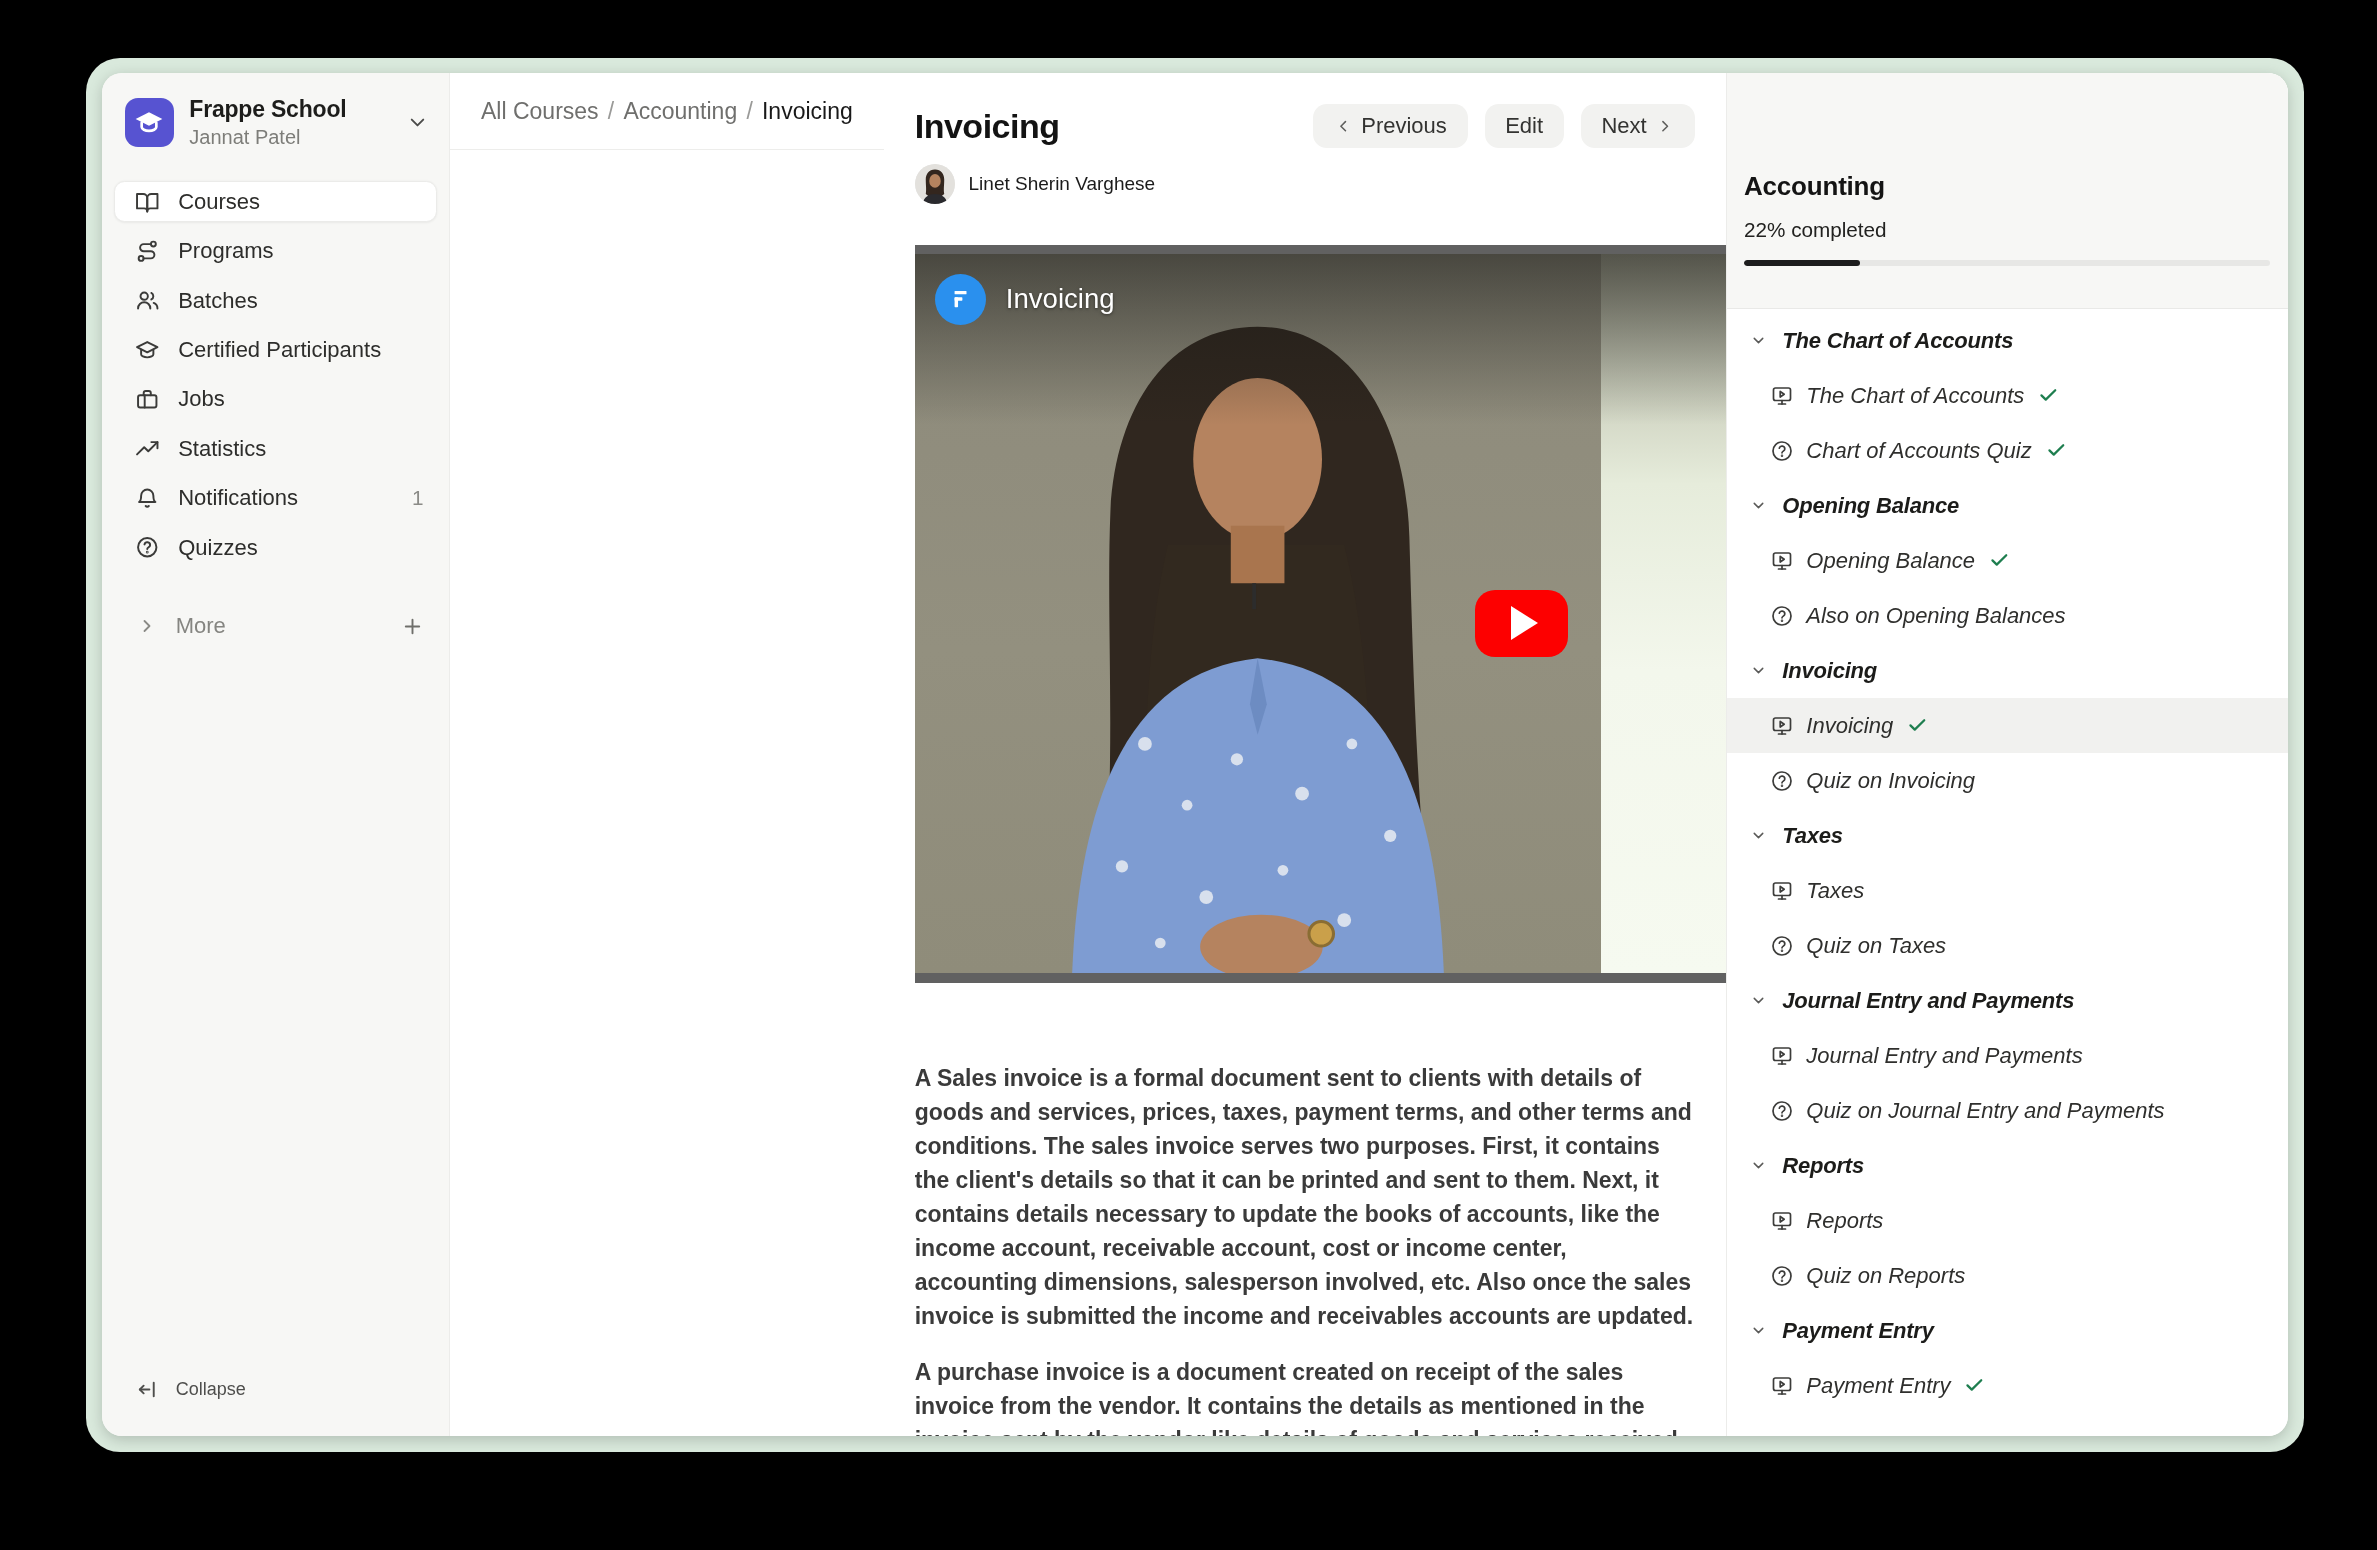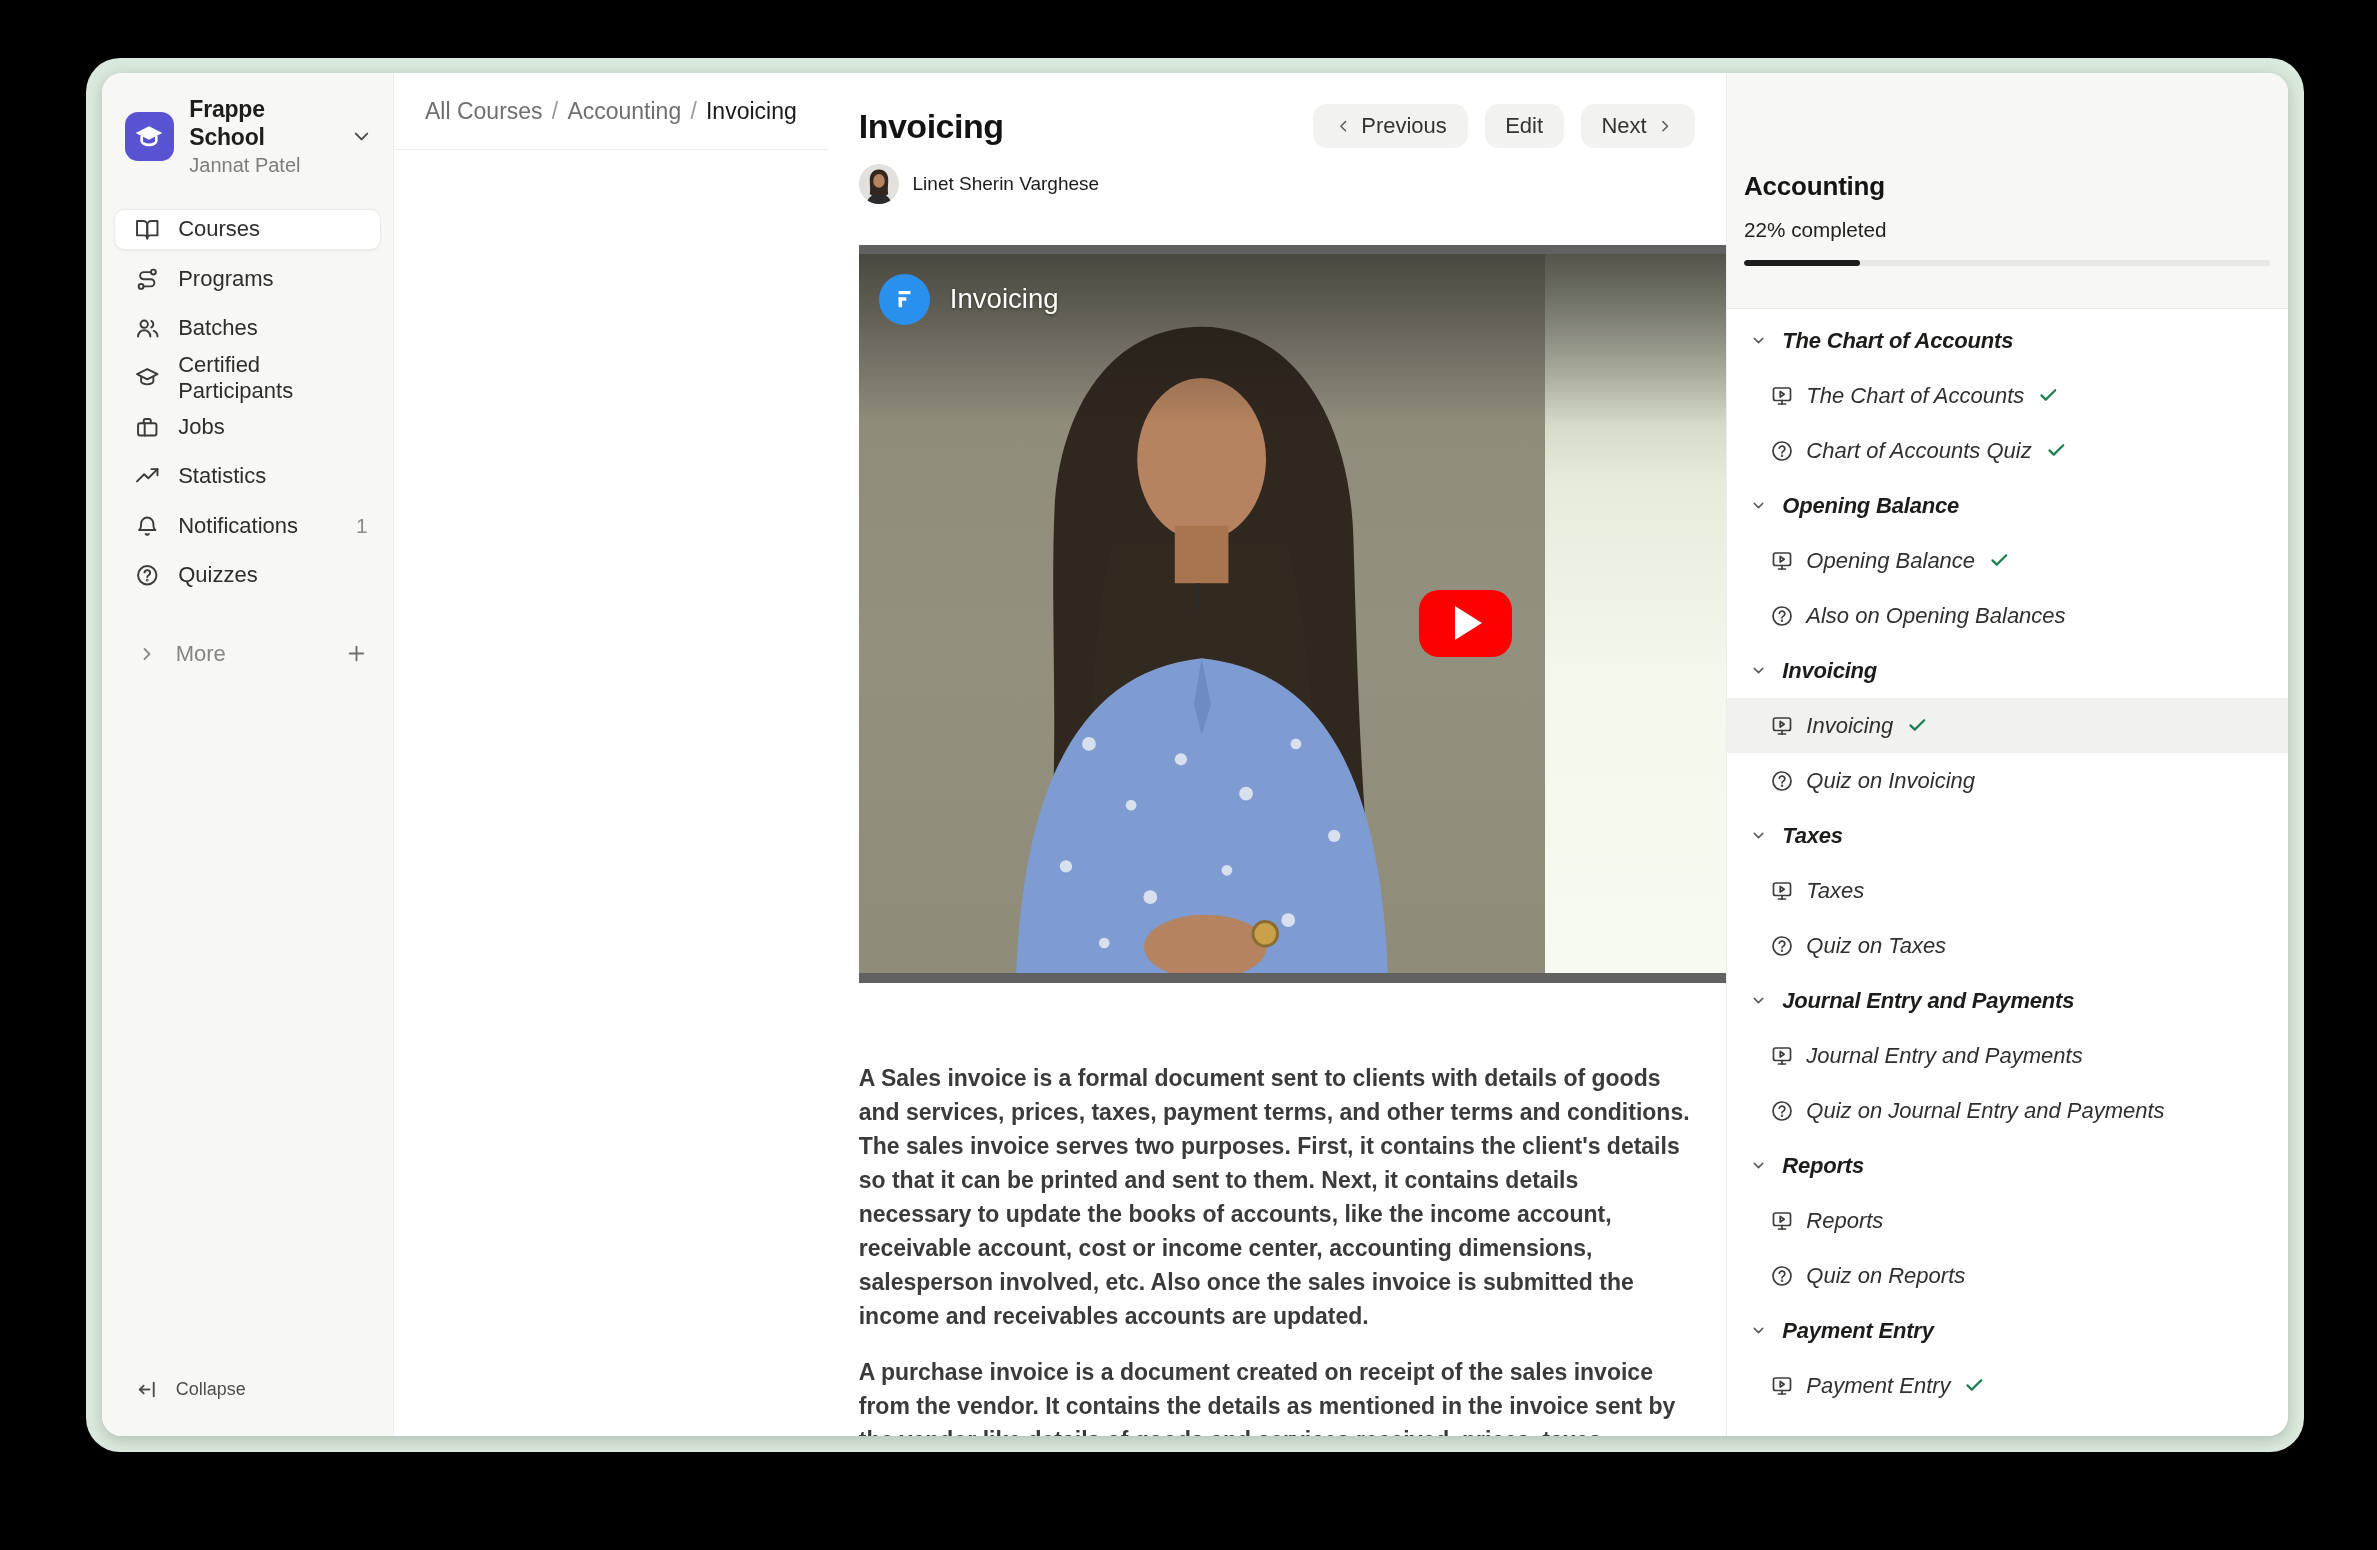--- a/index.html
+++ b/index.html
@@ -3,21 +3,21 @@
 <meta charset="utf-8">
 <style>
   * { margin:0; padding:0; box-sizing:border-box; }
   html,body { background:#000; }
   body { font-family:"Liberation Sans","DejaVu Sans",sans-serif; -webkit-font-smoothing:antialiased; }
   .stage { position:relative; width:2377px; height:1550px; background:#000; overflow:hidden; }
   .frame { position:absolute; left:86px; top:58px; width:2218px; height:1394px; background:#d9e9dc; border-radius:34px; }
   .app { position:absolute; left:16px; top:15.3px; width:2186px; height:1363px; background:#f7f7f5; border-radius:20px; overflow:hidden; display:flex; box-shadow:0 3.1px 13.8px rgba(0,0,0,.18); }
 
   
-  .sidebar { flex:none; width:292px; background:#f7f7f5; border-right:0.8px solid #ececea; display:flex; flex-direction:column; padding:23px 12.3px 26px; }
+  .sidebar { flex:none; width:348px; background:#f7f7f5; border-right:0.8px solid #ececea; display:flex; flex-direction:column; padding:23px 12.3px 26px; }
   .ws-header { display:flex; align-items:center; gap:15.3px; padding:0 7.7px 0 10.7px; margin-bottom:32px; cursor:pointer; }
   .ws-logo { flex:none; width:49px; height:49px; border-radius:13px; background:#5753d1; display:flex; align-items:center; justify-content:center; }
   .ws-logo svg { width:32px; height:32px; }
   .ws-titles { min-width:0; }
   .ws-title { font-size:23px; line-height:27.6px; font-weight:700; color:#1d1d1b; letter-spacing:-0.2px; }
   .ws-subtitle { font-size:20px; line-height:24px; color:#7d7d79; margin-top:1.5px; }
   .ws-chevron { margin-left:auto; color:#4c4c4a; display:flex; }
   .nav { display:flex; flex-direction:column; }
   .nav-item { height:41px; margin-bottom:8.4px; border-radius:10.7px; display:flex; align-items:center; gap:18.4px; padding:0 12.3px 0 20px; font-size:22px; color:#2d2d2b; cursor:pointer; border:0.8px solid transparent; }
   .nav-item.active { background:#fff; border-color:#ebebe9; box-shadow:0 0.8px 2.3px rgba(0,0,0,.06); }

